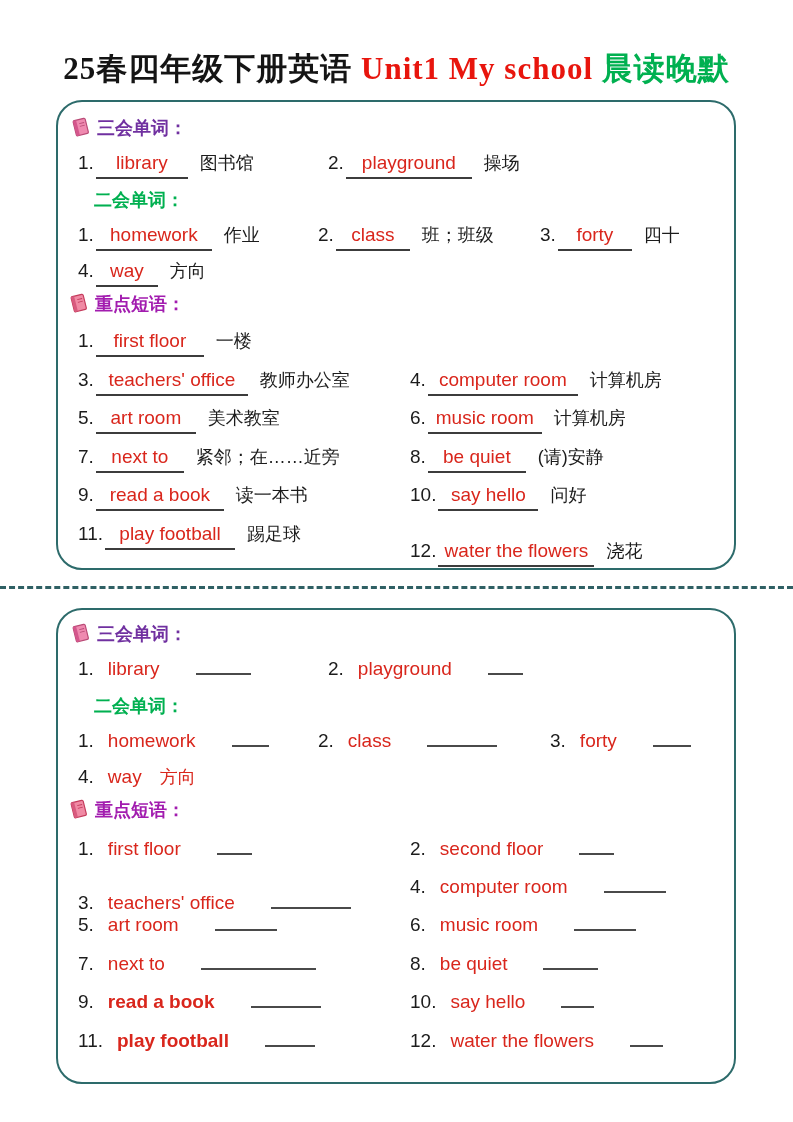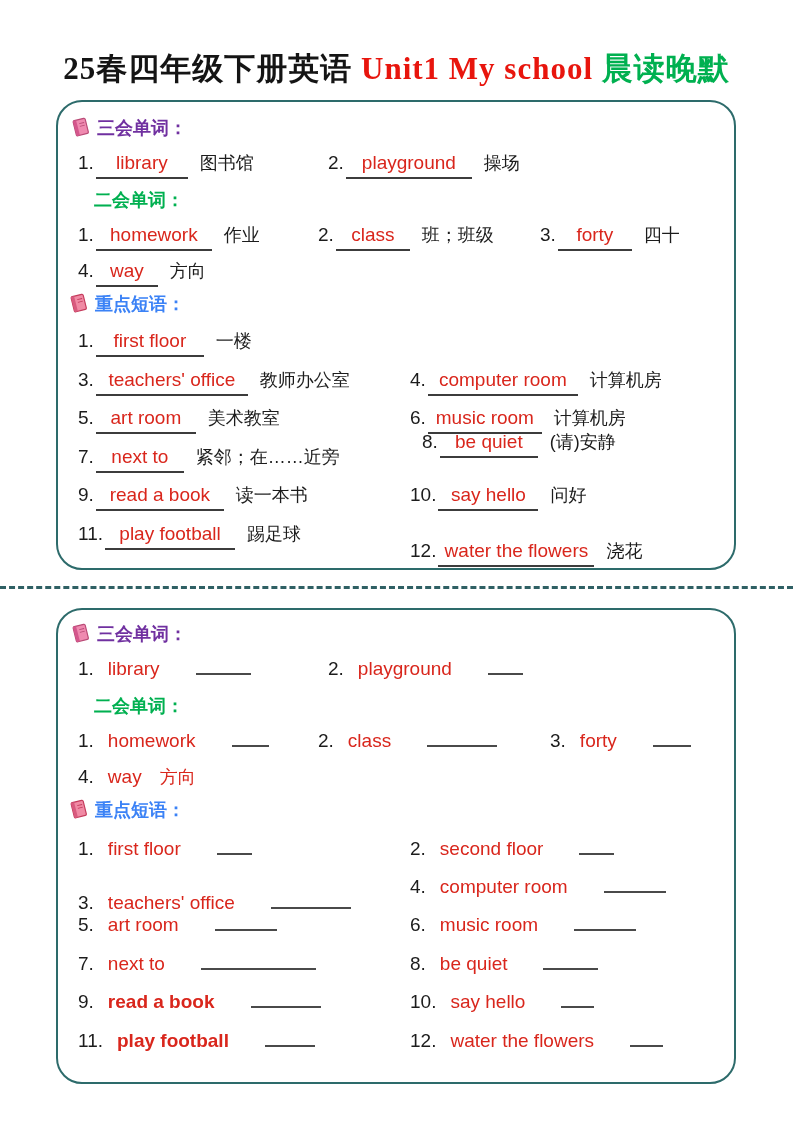--- a/index.html
+++ b/index.html
@@ -18,21 +18,21 @@
   #box2{top:608px;height:476px;}
 
   .divider{position:absolute;top:586px;left:0;width:793px;height:0;
            border-top:3px dashed #2f6064;}
 
   .hdr{position:absolute;display:inline-flex;align-items:flex-start;
        font-weight:bold;font-size:18px;white-space:nowrap;}
   .hdr .icon{width:22px;height:22px;margin-right:5px;flex:0 0 auto;}
   .purple{color:#7030a0;}
   .green{color:#00b050;}
-  .redhdr{color:#3b82f6;}
+  .redhdr{color:#a21caf;}
 
   .item{position:absolute;white-space:nowrap;font-size:19px;line-height:26px;}
   .num{color:#1c1c1c;font-size:19px;}
   .ans{display:inline-block;box-sizing:border-box;text-align:center;
        border-bottom:2px solid #3c3c3c;color:#d9261c;font-size:19px;
        padding:0 3px 1px 3px;margin-left:2px;}
   .mean{color:#1c1c1c;font-size:18px;margin-left:12px;}
   .word{color:#d9261c;font-size:19px;margin-left:14px;}
   .word.bold{font-weight:700;}
   .blank{display:inline-block;border-bottom:2px solid #4a4a4a;height:15px;margin-left:36px;}
@@ -111,21 +111,21 @@
     <span class="item" style="top:303px;left:20px;">
       <span class="num">5.</span><span class="ans" style="width:100px;">art room</span><span class="mean">美术教室</span>
     </span>
     <span class="item" style="top:303px;left:352px;">
       <span class="num">6.</span><span class="ans" style="width:114px;">music room</span><span class="mean">计算机房</span>
     </span>
 
     <span class="item" style="top:342px;left:20px;">
       <span class="num">7.</span><span class="ans" style="width:88px;">next to</span><span class="mean">紧邻；在……近旁</span>
     </span>
-    <span class="item" style="top:327px;left:352px;margin-left:12px;">
+    <span class="item" style="top:342px;left:352px;">
       <span class="num">8.</span><span class="ans" style="width:98px;">be quiet</span><span class="mean">(请)安静</span>
     </span>
 
     <span class="item" style="top:380px;left:20px;">
       <span class="num">9.</span><span class="ans" style="width:128px;">read a book</span><span class="mean">读一本书</span>
     </span>
     <span class="item" style="top:380px;left:352px;">
       <span class="num">10.</span><span class="ans" style="width:100px;">say hello</span><span class="mean">问好</span>
     </span>
 

